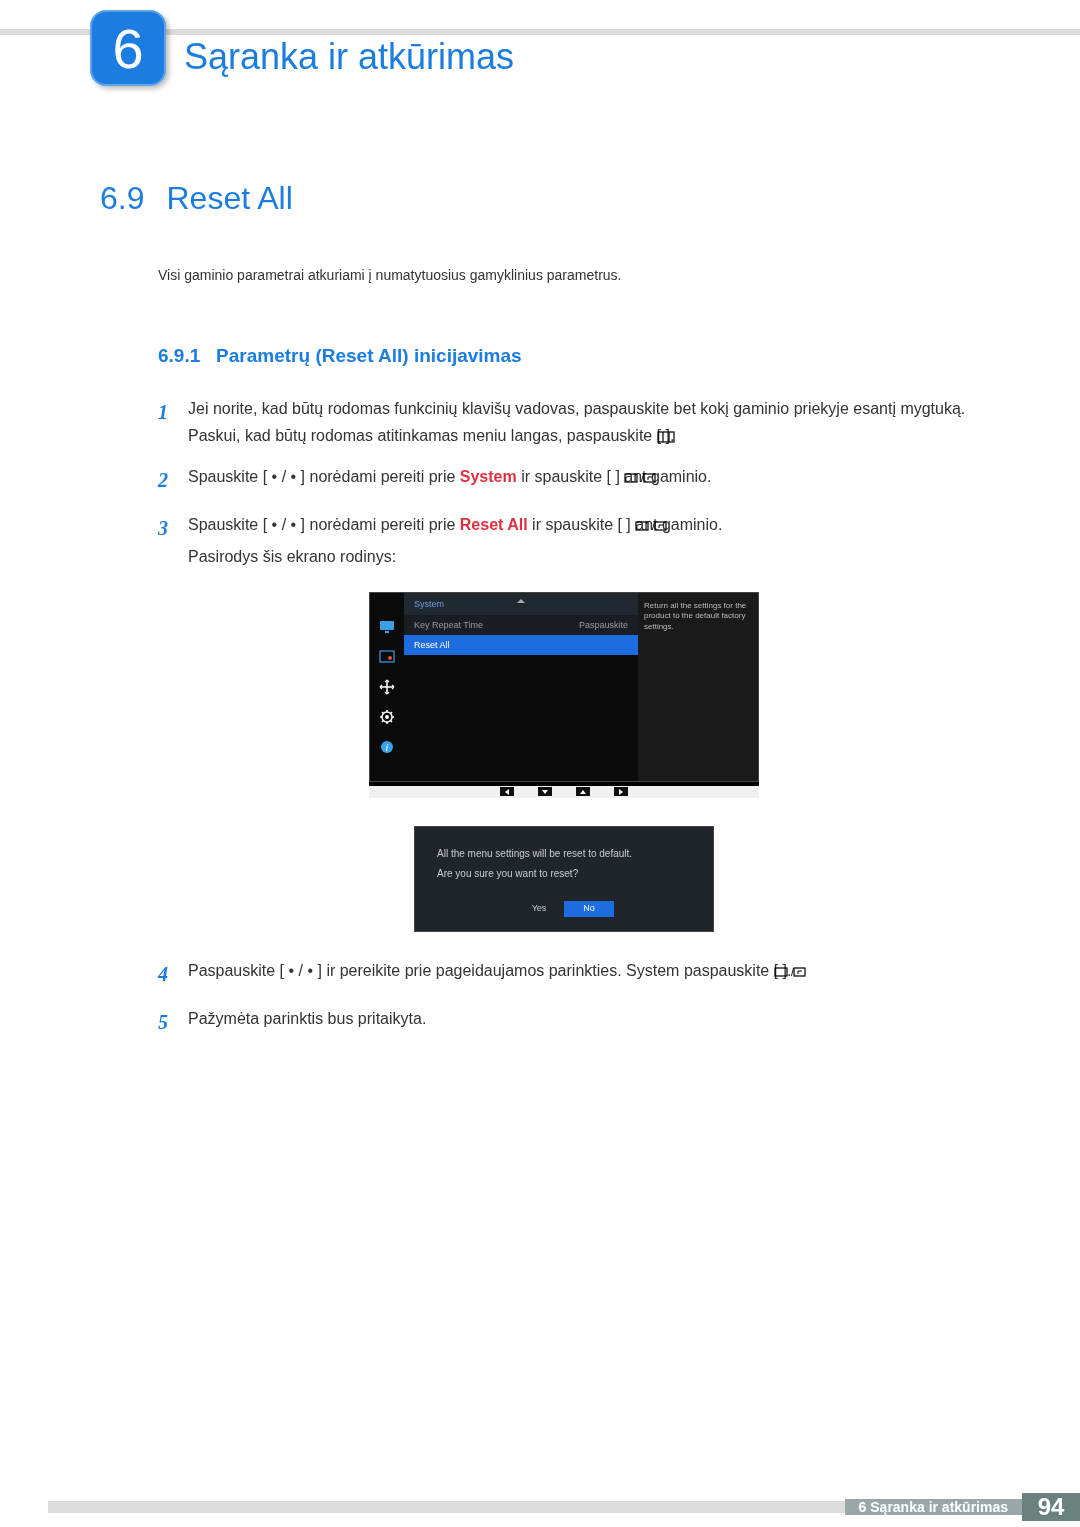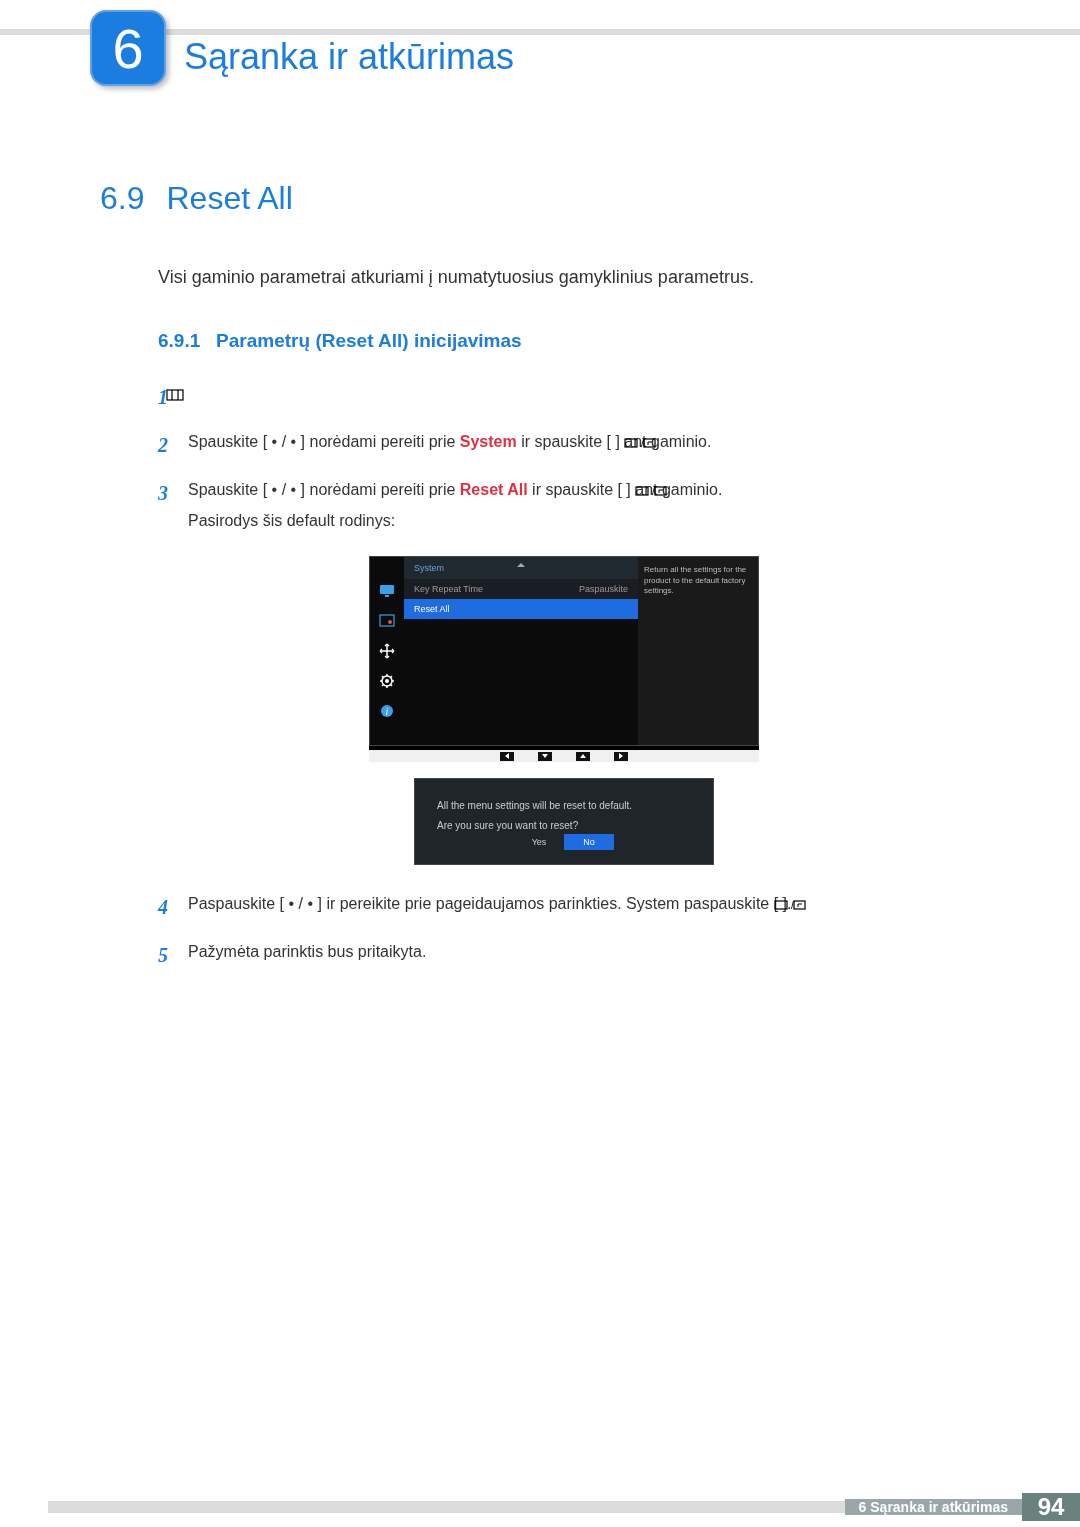--- a/index.html
+++ b/index.html
@@ -53,24 +53,24 @@
     }
     .section-h {
       display: flex;
       gap: 22px;
       font-size: 32px;
       color: #1b7de0;
       font-weight: 400;
       margin-bottom: 50px;
     }
     .intro-text {
-      font-size: 18px;
+      font-size: 14px;
       color: #333;
       margin-left: 58px;
-      margin-bottom: 42px;
+      margin-bottom: 62px;
     }
     .sub-h {
       font-size: 19px;
       color: #1b7de0;
       font-weight: 700;
       margin-left: 58px;
       margin-bottom: 28px;
     }
     .step-list {
       margin-left: 58px;
@@ -188,23 +188,23 @@
     .osd-ctrl-btn {
       width: 14px;
       height: 9px;
       background: #111;
       display: flex;
       align-items: center;
       justify-content: center;
     }
     .osd-dialog {
       width: 300px;
-      height: 87px;
+      height: 106px;
       background: #20252b;
-      margin-top: 16px;
+      margin-top: 28px;
       border: 1px solid #444;
       display: flex;
       flex-direction: column;
       padding: 20px 22px 14px 22px;
       color: #ccc;
       font-size: 10px;
       line-height: 1.4;
     }
     .osd-dialog-btns {
       margin-top: auto;
@@ -280,20 +280,21 @@
 
   <div class="sub-h">
     <span>6.9.1</span>&nbsp;&nbsp;
     <span>Parametrų (Reset All) inicijavimas</span>
   </div>
 
   <ul class="step-list">
     <li>
       <span class="step-num">1</span>
       <div class="step-text">
+        <span>Jei norite, kad būtų rodomas funkcinių klavišų vadovas, paspauskite bet kokį gaminio priekyje esantį mygtuką. Paskui, kad būtų rodomas atitinkamas meniu langas, paspauskite [  ].</span>
         <svg class="inline-icon" width="18" height="12" viewBox="0 0 18 12" style="position:relative; left:-24px;">
           <rect x="1" y="1" width="16" height="10" fill="none" stroke="#000" stroke-width="1.2"></rect>
           <line x1="6" y1="1" x2="6" y2="11" stroke="#000" stroke-width="1.2"></line>
           <line x1="12" y1="1" x2="12" y2="11" stroke="#000" stroke-width="1.2"></line>
         </svg>
       </div>
     </li>
     <li>
       <span class="step-num">2</span>
       <div class="step-text">
@@ -311,21 +312,21 @@
       <div class="step-text">
         <p>
           <span>Spauskite [ • / • ] norėdami pereiti prie </span><span class="kw">Reset All</span><span> ir spauskite [  ] ant gaminio.</span>
           <svg class="inline-icon" width="32" height="12" viewBox="0 0 32 12" style="position:relative; left:-94px;">
             <rect x="1" y="2" width="12" height="8" fill="none" stroke="#000" stroke-width="1.2"></rect>
             <text x="17" y="10" font-size="10">/</text>
             <rect x="20" y="2" width="11" height="8" fill="none" stroke="#000" stroke-width="1.2"></rect>
             <path d="M 28 5 L 24 5 L 24 8" fill="none" stroke="#000" stroke-width="1"></path>
           </svg>
         </p>
-        <p>Pasirodys šis default rodinys:</p>
+        <p>Pasirodys šis ekrano rodinys:</p>
       </div>
     </li>
   </ul>
 
   <div class="osd-area">
     <div class="osd-main">
       <div class="osd-sidebar">
         <div class="osd-ico">
             <svg width="16" height="14" viewBox="0 0 16 14">
               <rect x="1" y="1" width="14" height="9" rx="1" fill="#3aa0e8"></rect>

